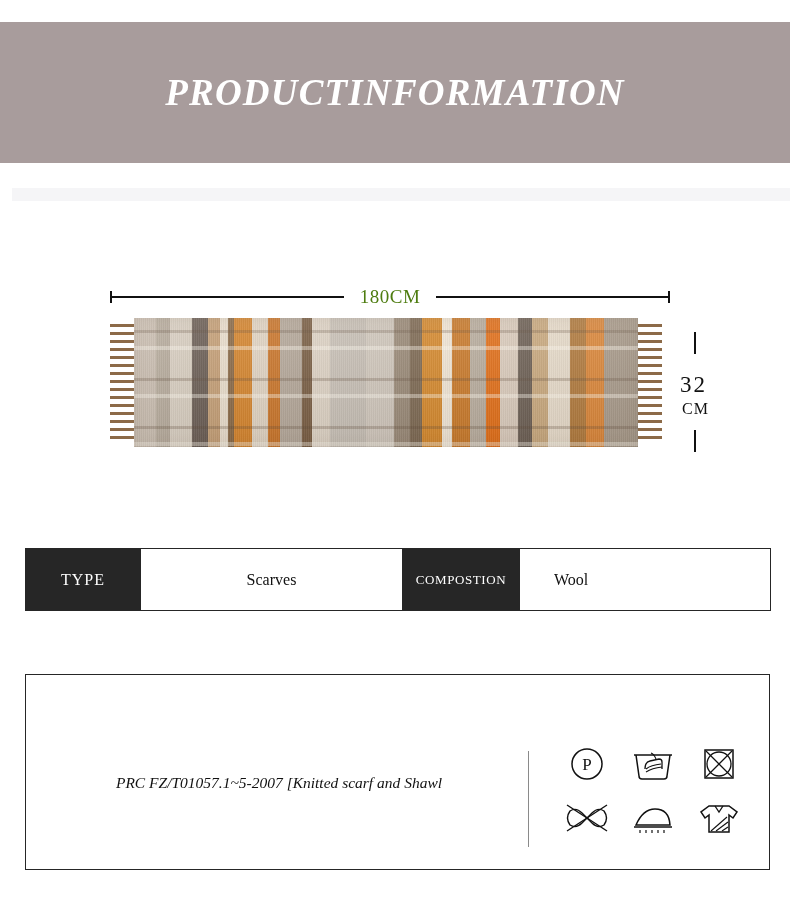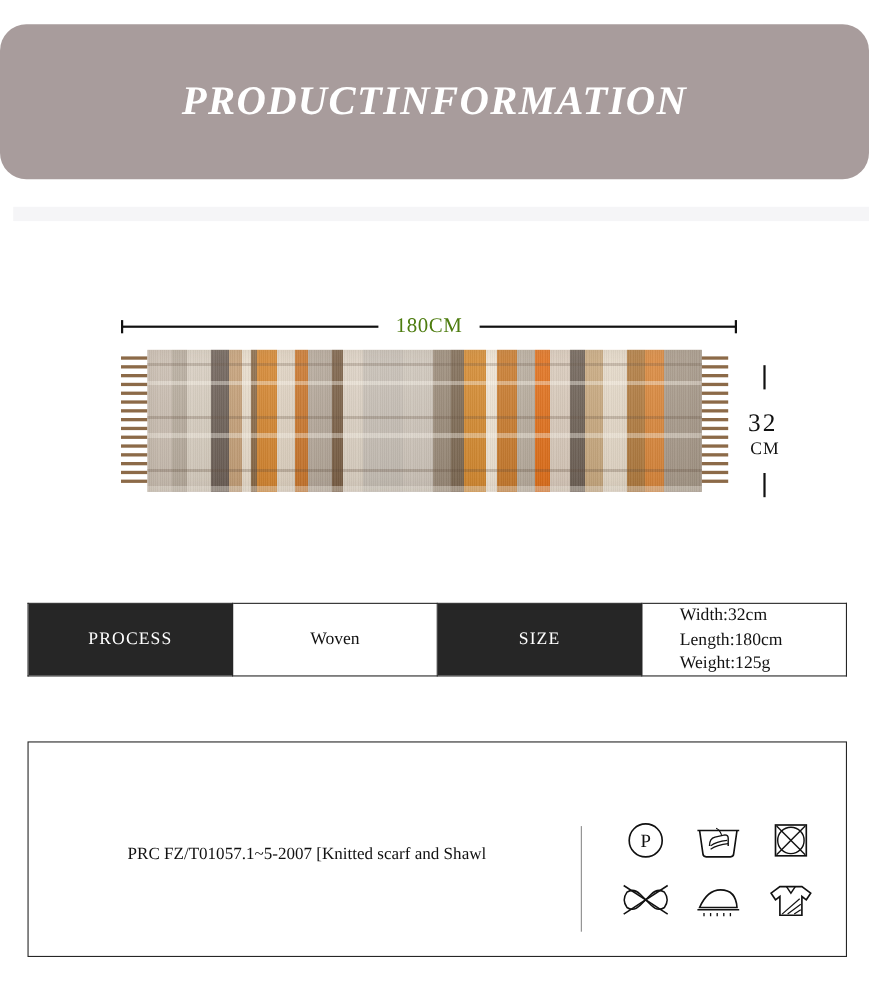--- a/index.html
+++ b/index.html
@@ -18,21 +18,20 @@
   .banner {
     position: absolute;
     left: 0;
     top: 22px;
     width: 790px;
     height: 141px;
     background: #a89c9c;
     display: flex;
     align-items: center;
     justify-content: center;
-    border-radius: 24px;
   }
   .banner-title {
     color: #ffffff;
     font-family: "Liberation Serif", "DejaVu Serif", serif;
     font-style: italic;
     font-weight: bold;
     font-size: 37px;
     letter-spacing: 1.2px;
     white-space: nowrap;
   }
@@ -269,21 +268,21 @@
     top: 78px;
     width: 470px;
     text-align: center;
   }
   .std-lines .std-line {
     font-size: 15.5px;
     line-height: 1.55;
     color: #111111;
     white-space: nowrap;
   }
-  .std-lines .std-line.gap { margin-top: 12px; }
+  .std-lines .std-line.gap { margin-top: 18px; font-style: italic; }
 
   .std-divider {
     position: absolute;
     left: 502px;
     top: 76px;
     width: 1px;
     height: 96px;
     background: #8a8a8a;
   }
 
@@ -357,27 +356,24 @@
 <div class="dim-right">
   <div class="dim-tick top"></div>
   <div class="dim-right-value">32</div>
   <div class="dim-right-unit">CM</div>
   <div class="dim-tick bottom"></div>
 </div>
 
 <table class="spec-table">
   <tbody>
     <tr>
-      <td class="cell-label">PROCESS</td>
-      <td class="cell-value centered">Woven</td>
-      <td class="cell-label">SIZE</td>
-      <td class="cell-value">
-        <span class="line">Width:32cm Length:180cm</span>
-        <span class="line">Weight:125g</span>
-      </td>
+      <td class="cell-label" style="width:115px">TYPE</td>
+      <td class="cell-value centered" style="width:262px">Scarves</td>
+      <td class="cell-label small" style="width:117px">COMPOSTION</td>
+      <td class="cell-value" style="width:251px">Wool</td>
     </tr>
   </tbody>
 </table>
 
 <div class="std-panel">
 
   <div class="std-lines">
     <div class="std-line gap">PRC FZ/T01057.1~5-2007  [Knitted scarf and Shawl</div>
   </div>
 

